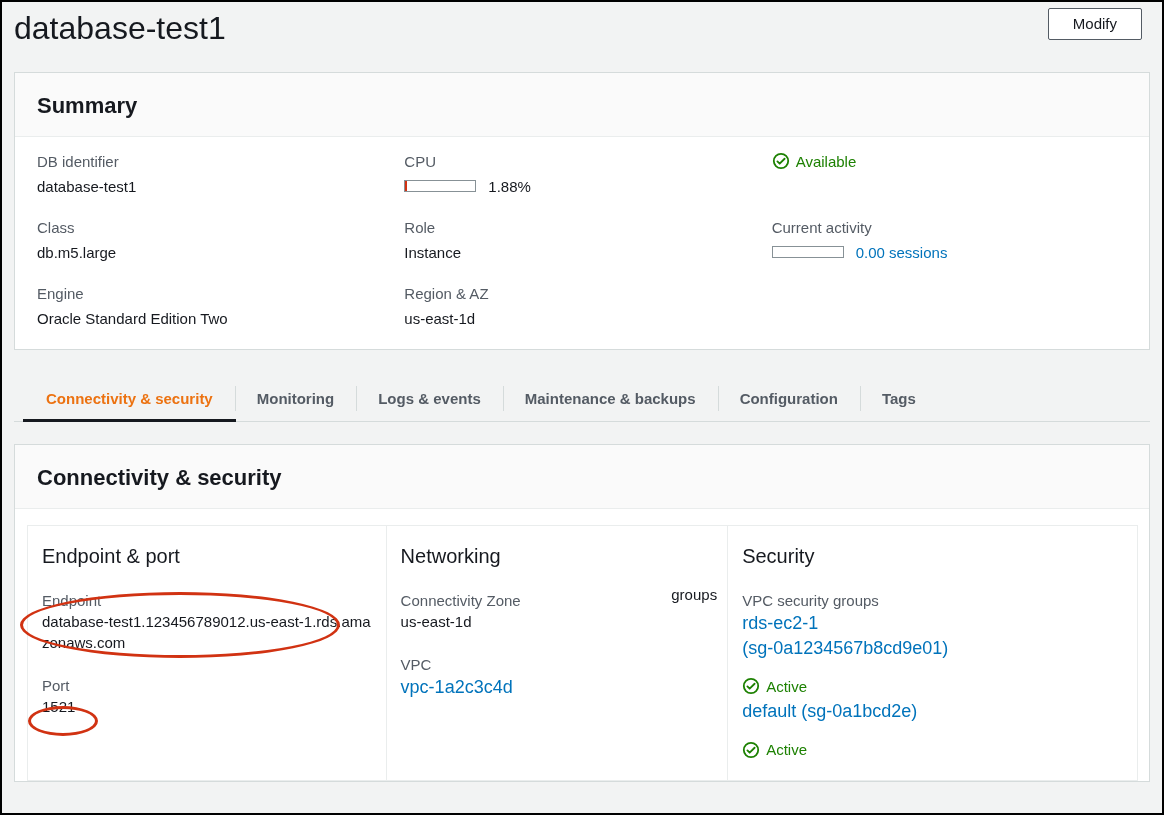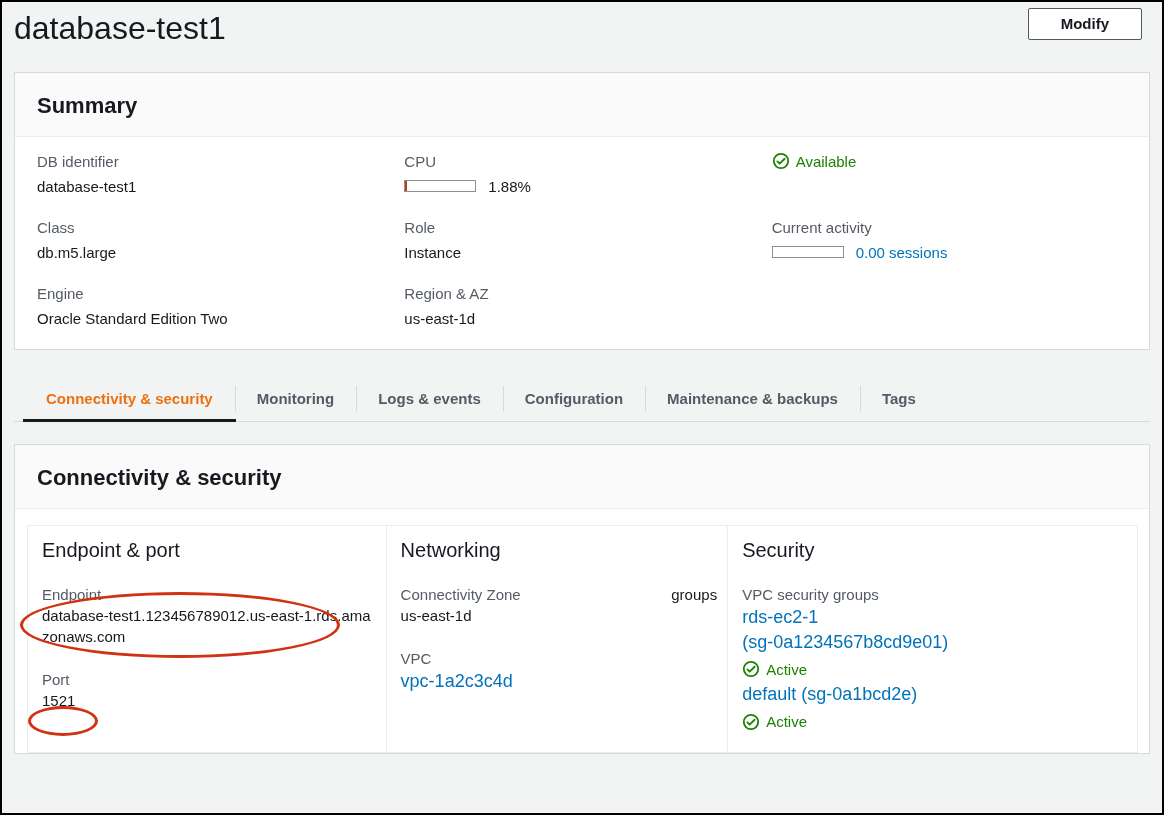--- a/index.html
+++ b/index.html
@@ -29,21 +29,21 @@
   }
   .page{background:var(--panel);min-height:100%;padding-bottom:0;}
   
   .header{
     display:flex;justify-content:space-between;align-items:flex-start;
     padding:6px 20px 14px 12px;
   }
   .h1{font-size:32px;font-weight:400;color:var(--ink);margin:0;line-height:1.25;}
   .btn{
     background:#fff;border:1px solid #545b64;border-radius:2px;
-    padding:6px 32px;font-size:15px;font-weight:700;color:var(--ink);
+    padding:6px 24px;font-size:15px;font-weight:400;color:var(--ink);
     cursor:pointer;line-height:1.2;
   }
 
   
   .panel{
     background:#fff;border:1px solid var(--line);margin:10px 12px 0 12px;
   }
   .panel-head{
     padding:18px 22px 14px;font-size:22px;font-weight:700;color:var(--ink);
     border-bottom:1px solid var(--line-soft);
@@ -89,26 +89,26 @@
     content:"";position:absolute;left:-1px;right:-1px;bottom:-1px;height:3px;background:var(--ink);
   }
 
   
   .conn-grid{
     display:grid;grid-template-columns:1.05fr 1fr 1.2fr;
     padding:16px 12px 0;
     gap:0;
   }
   .conn-col{border:1px solid var(--line-soft);padding:10px 14px 20px;margin:0 -1px 0 0;}
-  .conn-h{font-size:20px;font-weight:400;color:var(--ink);margin:0 0 20px;}
+  .conn-h{font-size:20px;font-weight:400;color:var(--ink);margin:6px 0 20px;}
   .sub-label{color:var(--muted);font-size:15px;margin-top:14px;}
   .sub-label:first-of-type{margin-top:6px;}
   .link{color:var(--link);text-decoration:none;font-size:18px;word-break:break-all;}
   .stack>*{display:block;}
-  .active-line{display:flex;align-items:center;gap:6px;color:var(--green);margin-top:4px;}
+  .active-line{display:flex;align-items:center;gap:6px;color:var(--green);margin-top:15px;}
 
   
   .chk{width:18px;height:18px;flex:0 0 18px;}
   .chk circle{fill:none;stroke:var(--green);stroke-width:2;}
   .chk path{fill:none;stroke:var(--green);stroke-width:2;stroke-linecap:round;stroke-linejoin:round;}
 
   
   .ellipse{
     position:absolute;border:3px solid var(--red);border-radius:50%;
     pointer-events:none;
@@ -184,22 +184,22 @@
           <div class="val">us-east-1d</div>
         </div>
       </div>
     </div>
   </div>
 
   <div class="tabs">
     <div class="tab active">Connectivity &amp; security</div>
     <div class="tab">Monitoring</div>
     <div class="tab">Logs &amp; events</div>
+    <div class="tab">Maintenance &amp; backups</div>
     <div class="tab">Configuration</div>
-    <div class="tab">Maintenance &amp; backups</div>
     <div class="tab">Tags</div>
   </div>
 
   <div class="panel" style="margin-top:22px;">
     <div class="panel-head">Connectivity &amp; security</div>
     <div class="conn-grid">
 
       <div class="conn-col rel">
         <div class="conn-h">Endpoint &amp; port</div>
 

